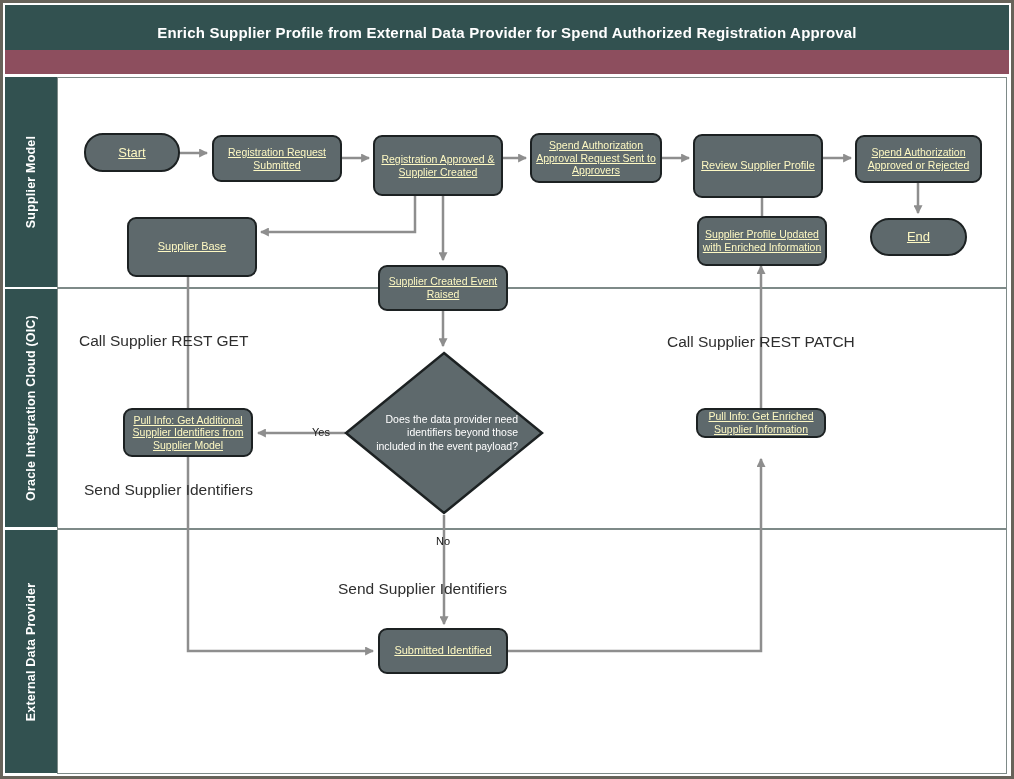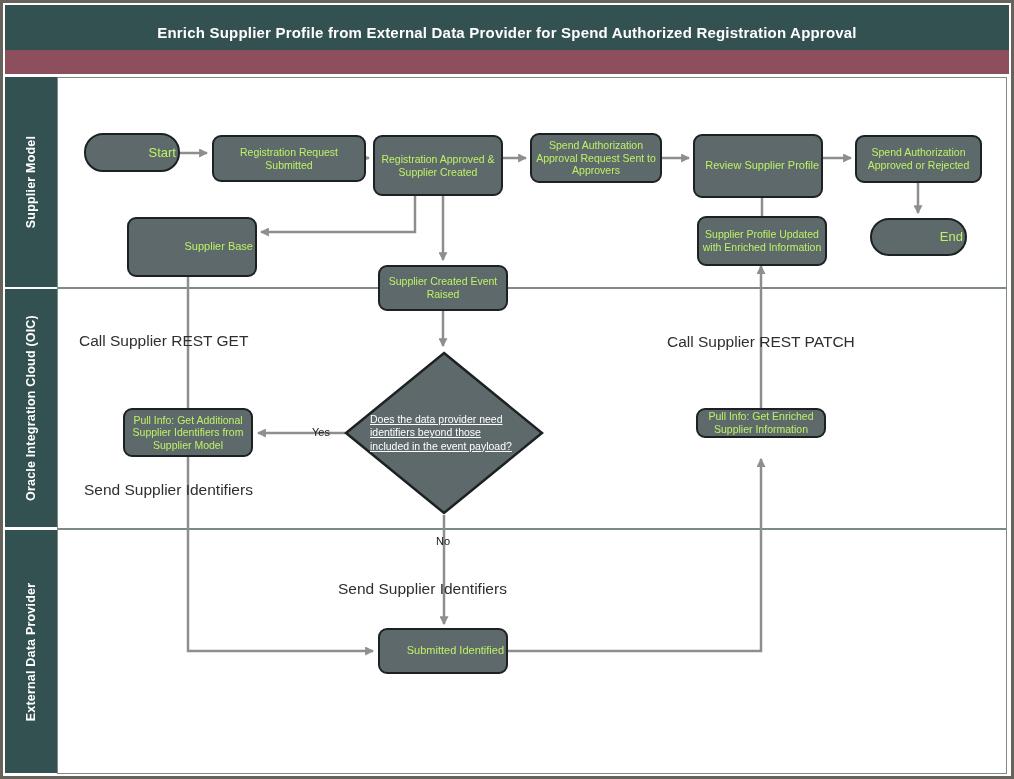--- a/index.html
+++ b/index.html
@@ -22,31 +22,31 @@
   }
   .lane-cell span{
     transform:rotate(-90deg);white-space:nowrap;color:#ffffff;font-weight:bold;font-size:12.5px;letter-spacing:.2px;
   }
   .connectors{position:absolute;left:0;top:0;z-index:2;}
   .connectors polyline{fill:none;stroke:var(--connector,#8e8e8e);stroke-width:2.5;}
   .arrowhead{fill:var(--connector,#8e8e8e);}
   .node{
     position:absolute;box-sizing:border-box;z-index:3;
     background:var(--node_fill,#5e696c);border:2px solid var(--node_border,#1c2122);border-radius:9px;
-    color:#bef264;font-size:10.5px;line-height:1.2;text-align:center;
-    display:flex;align-items:center;justify-content:flex-end;padding:2px;
+    color:#fef9c3;font-size:10.5px;line-height:1.2;text-align:center;
+    display:flex;align-items:center;justify-content:center;padding:2px;text-decoration:underline;
   }
   .node.pill{border-radius:19px;font-size:13px;}
   .node.single{font-size:11px;}
   .diamond{position:absolute;z-index:3;}
   .diamond svg{position:absolute;left:0;top:0;}
   .diamond polygon{fill:var(--node_fill,#5e696c);stroke:var(--node_border,#1c2122);stroke-width:2.5;}
   .diamond .dlabel{
     position:absolute;inset:0;display:flex;align-items:center;justify-content:center;
-    color:#ffffff;font-size:10.5px;line-height:1.25;text-align:left;padding:0 26px;text-decoration:underline;
+    color:#ffffff;font-size:10.5px;line-height:1.25;text-align:right;padding:0 26px;
   }
   .edge-label{position:absolute;z-index:4;color:#2e2e2e;font-size:15.5px;white-space:nowrap;}
   .edge-label.small{font-size:11px;color:#1a1a1a;}
 </style>
 </head>
 <body>
 
 <div class="page">
 
   <div class="title-bar">Enrich Supplier Profile from External Data Provider for Spend Authorized Registration Approval</div>
@@ -86,21 +86,21 @@
     <polyline points="188,457 188,651 373,651" marker-end="url(#arw)"></polyline>
     <polyline points="444,515 444,624" marker-end="url(#arw)"></polyline>
     <polyline points="508,651 761,651 761,459" marker-end="url(#arw)"></polyline>
     <polyline points="761,408 761,266" marker-end="url(#arw)"></polyline>
     <polyline points="762,216 762,185" marker-end="url(#arw)"></polyline>
   </svg>
 
   <div class="node pill" style="left:84px;top:133px;width:96px;height:39px">
     <span>Start</span>
   </div>
-  <div class="node" style="left:212px;top:135px;width:154px;height:47px">
+  <div class="node" style="left:212px;top:135px;width:130px;height:47px">
     <span>Registration Request Submitted</span>
   </div>
   <div class="node" style="left:373px;top:135px;width:130px;height:61px">
     <span>Registration Approved &amp; Supplier Created</span>
   </div>
   <div class="node" style="left:530px;top:133px;width:132px;height:50px">
     <span>Spend Authorization Approval Request Sent to Approvers</span>
   </div>
   <div class="node single" style="left:693px;top:134px;width:130px;height:64px">
     <span>Review Supplier Profile</span>

